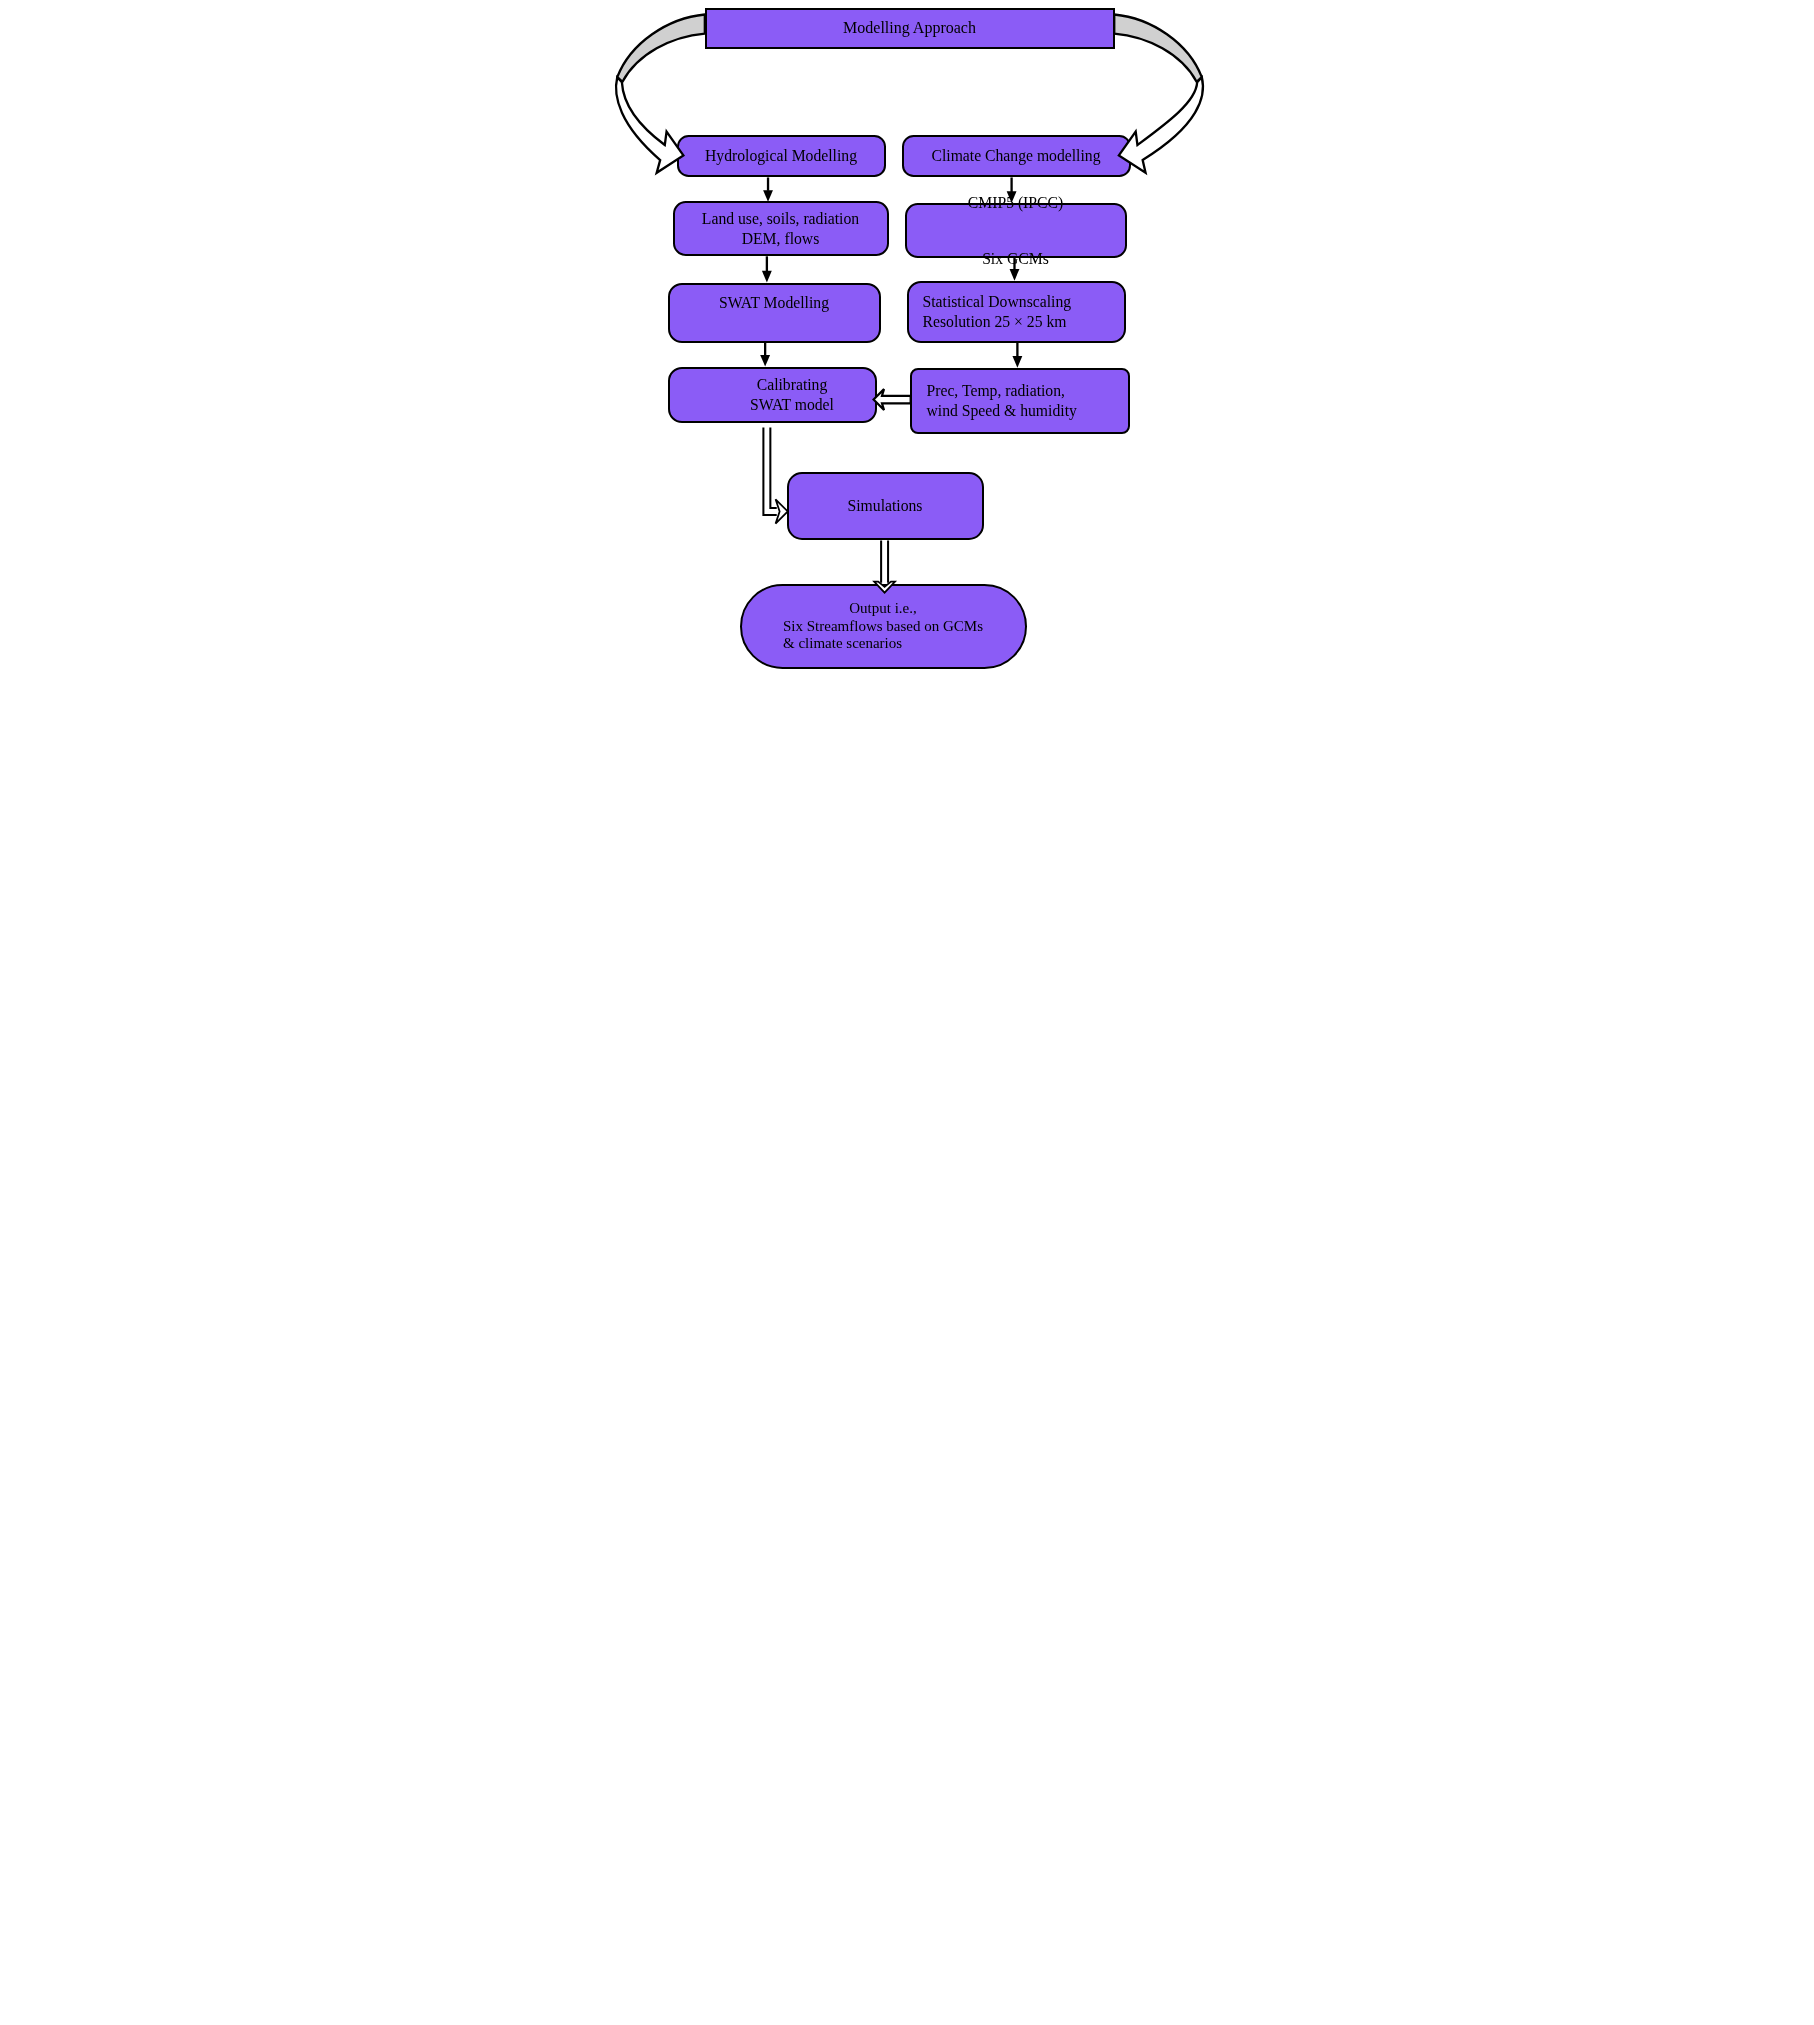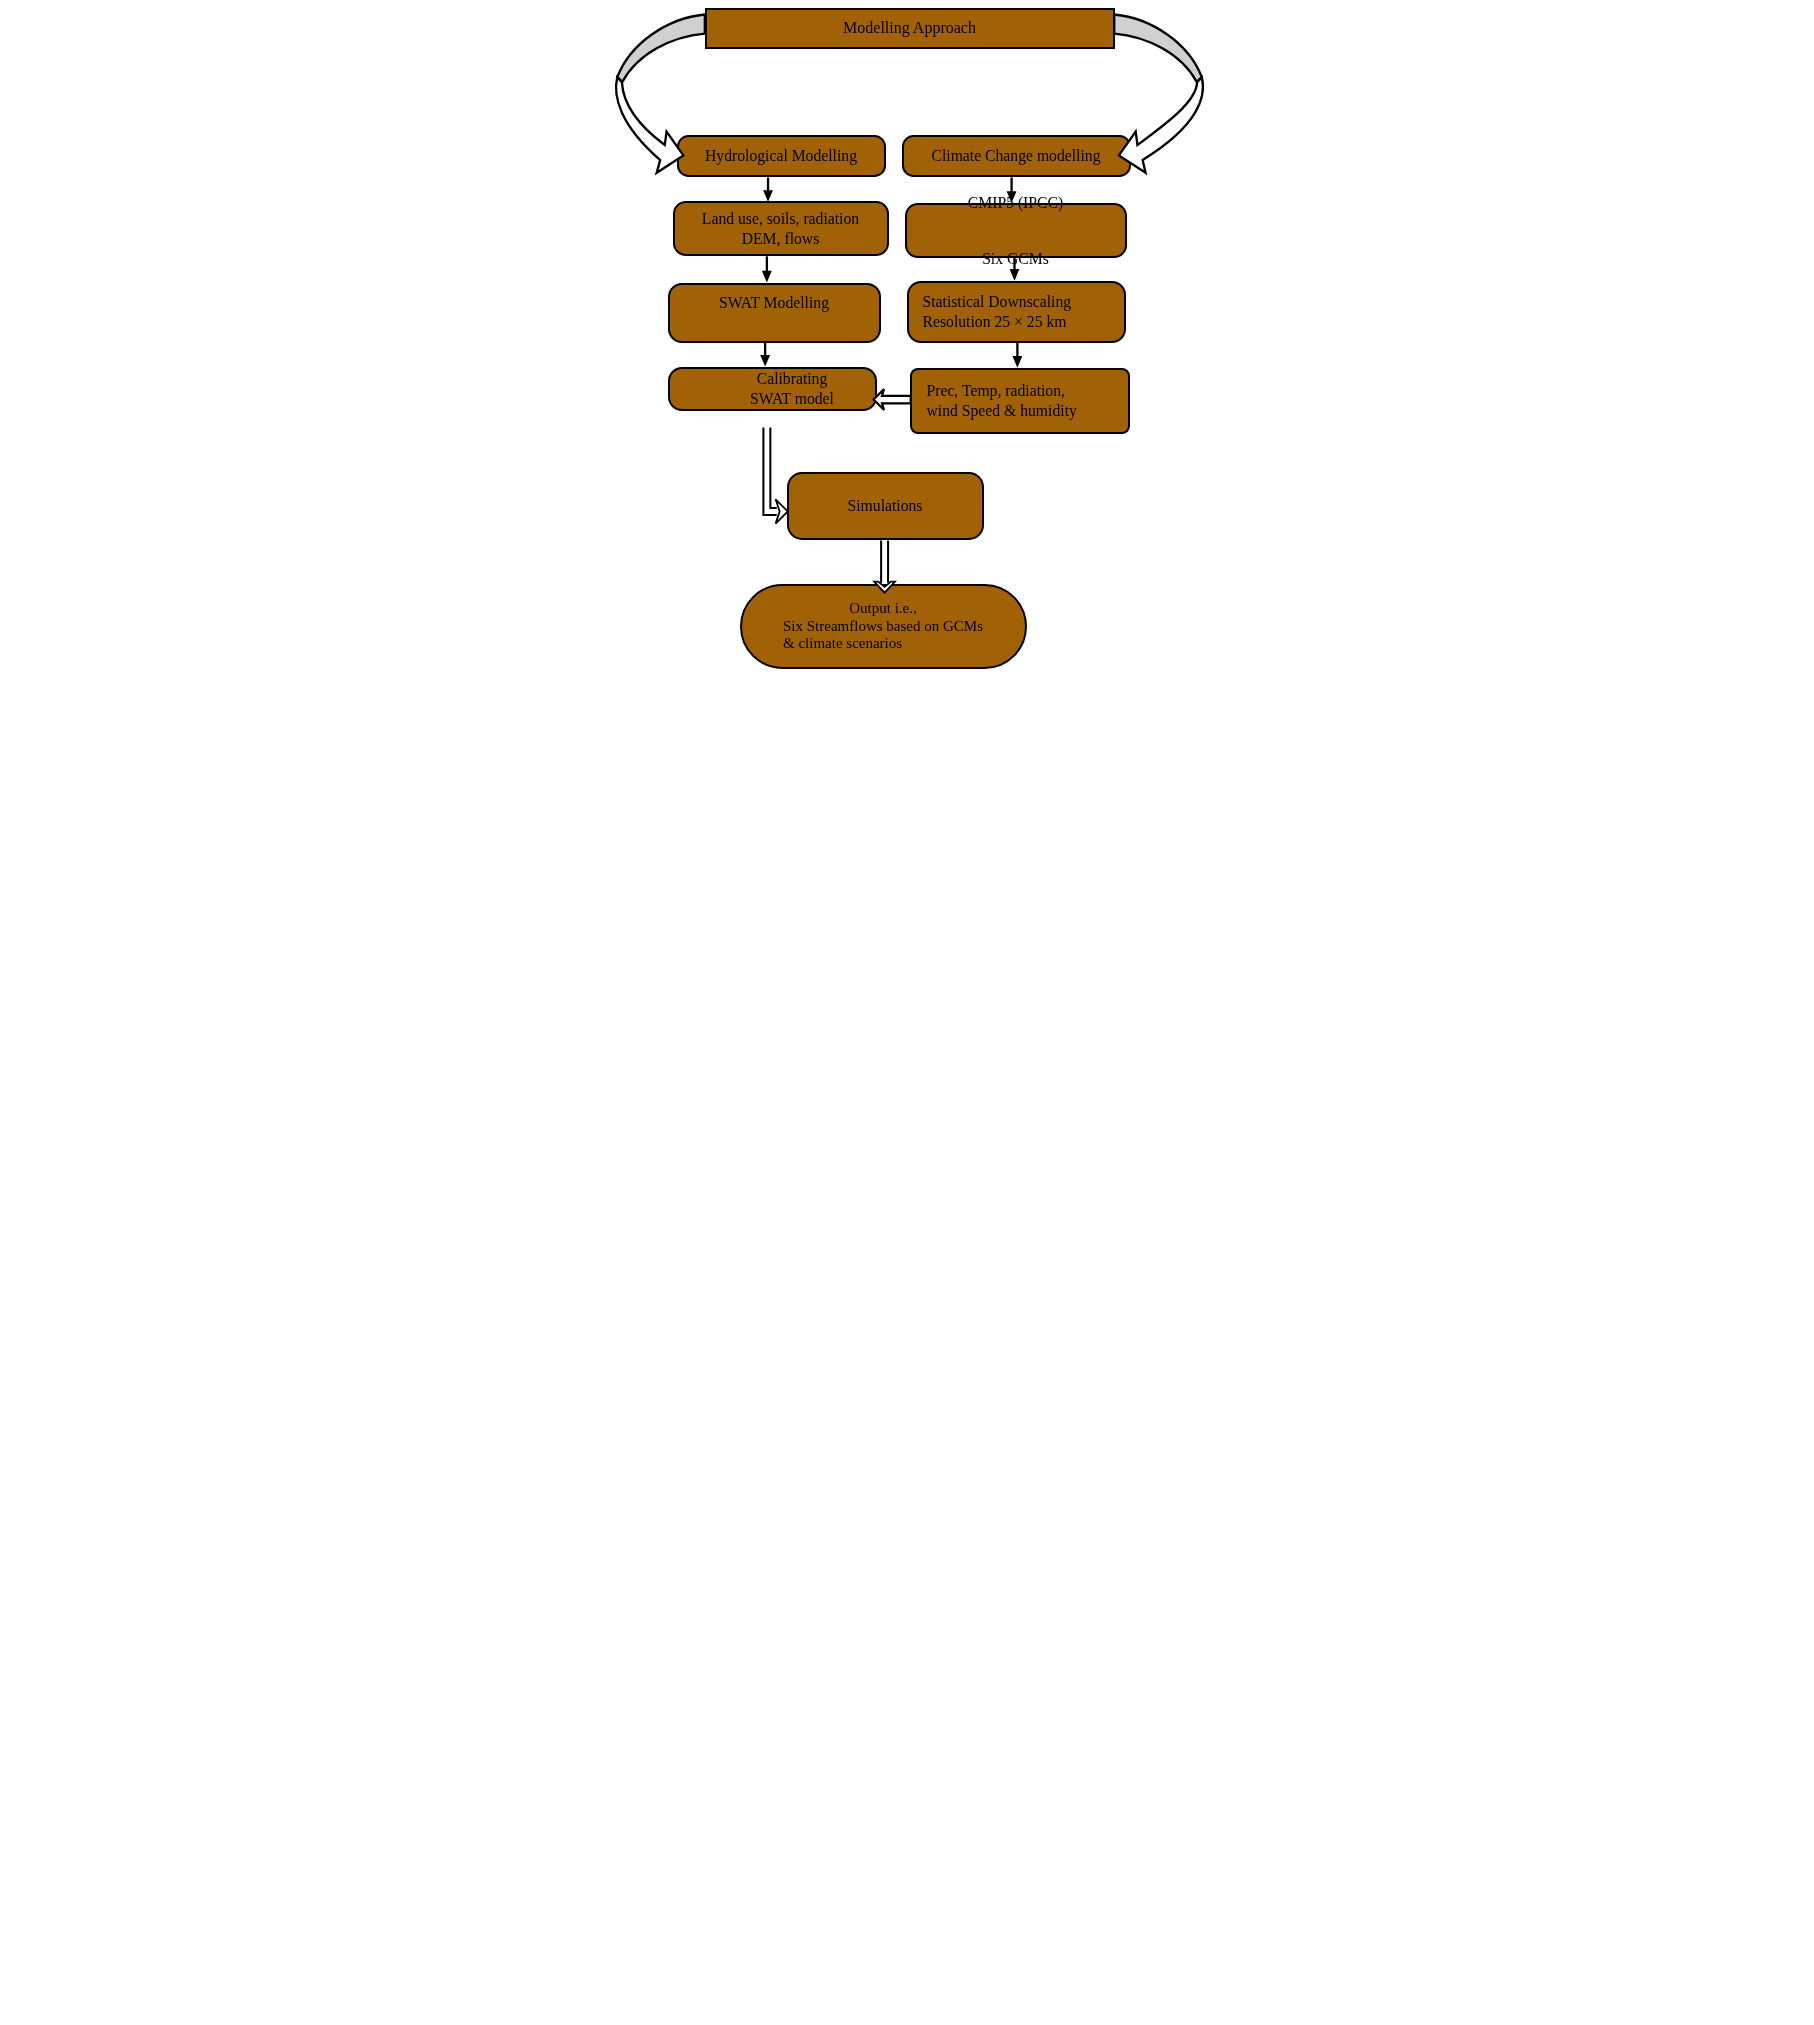--- a/index.html
+++ b/index.html
@@ -15,21 +15,21 @@
   .layer {
     position: absolute;
     left: 0; top: 0;
     z-index: 5;
     pointer-events: none;
   }
   .node {
     position: absolute;
     z-index: 1;
     box-sizing: border-box;
-    background: #a16207;
+    background: #8b5cf6;
     border: 2.6px solid #000;
     display: flex;
     flex-direction: column;
     align-items: center;
     justify-content: center;
     text-align: center;
     font-size: 15.7px;
     line-height: 20px;
     white-space: nowrap;
   }
@@ -40,21 +40,21 @@
     font-size: 16px;
   }
   .hydro   { left: 72px; top: 135px; width: 209px; height: 42px; border-radius: 11.6px; }
   .climate { left: 297px; top: 135px; width: 229px; height: 42px; border-radius: 11.6px; }
   .landuse { left: 68px; top: 201px; width: 216px; height: 55px; border-radius: 12.8px; }
   .cmip5   { left: 300px; top: 203px; width: 222px; height: 55px; border-radius: 12.8px; gap: 36px; }
   .swat    { left: 63px; top: 283px; width: 213px; height: 60px; border-radius: 14px;
              justify-content: flex-start; padding-top: 8px; }
   .statistical { left: 302px; top: 281px; width: 219px; height: 62px; border-radius: 14px;
              align-items: flex-start; padding-left: 14px; text-align: left; }
-  .calibrating { left: 63px; top: 367px; width: 209px; height: 44px; border-radius: 14px; padding-left: 40px; }
+  .calibrating { left: 63px; top: 367px; width: 209px; height: 56px; border-radius: 14px; padding-left: 40px; }
   .prec    { left: 305px; top: 368px; width: 220px; height: 66px; border-radius: 8px;
              align-items: flex-start; padding-left: 15px; text-align: left; }
   .simulations { left: 182px; top: 472px; width: 197px; height: 68px; border-radius: 15px; }
   .output  { left: 135px; top: 584px; width: 287px; height: 85px; border-radius: 43px;
              font-size: 15px; line-height: 17.4px; }
   .output .out-block { width: auto; }
   .output .out-line1 { text-align: center; }
   .output .out-line2, .output .out-line3 { text-align: left; }
 </style>
 </head>

